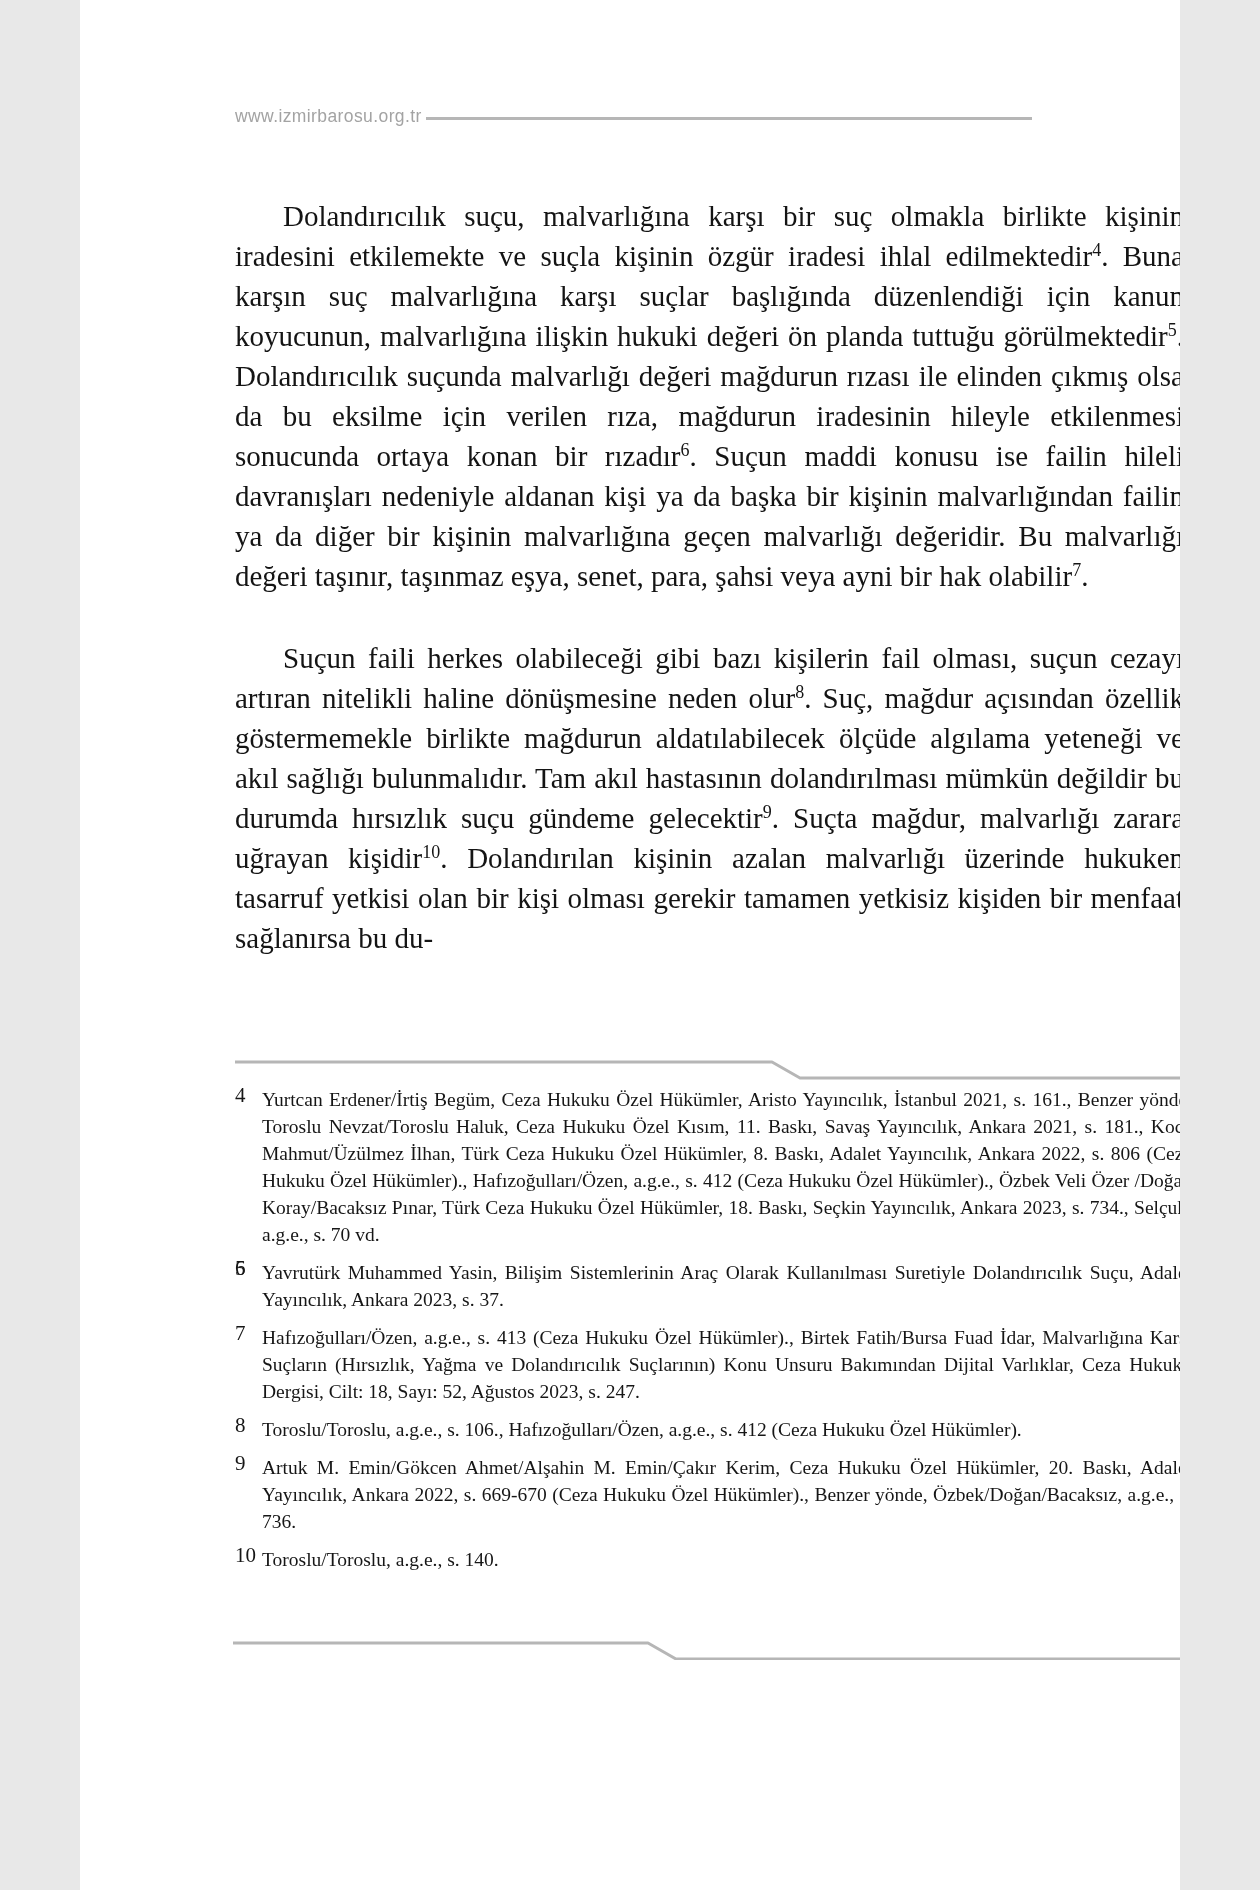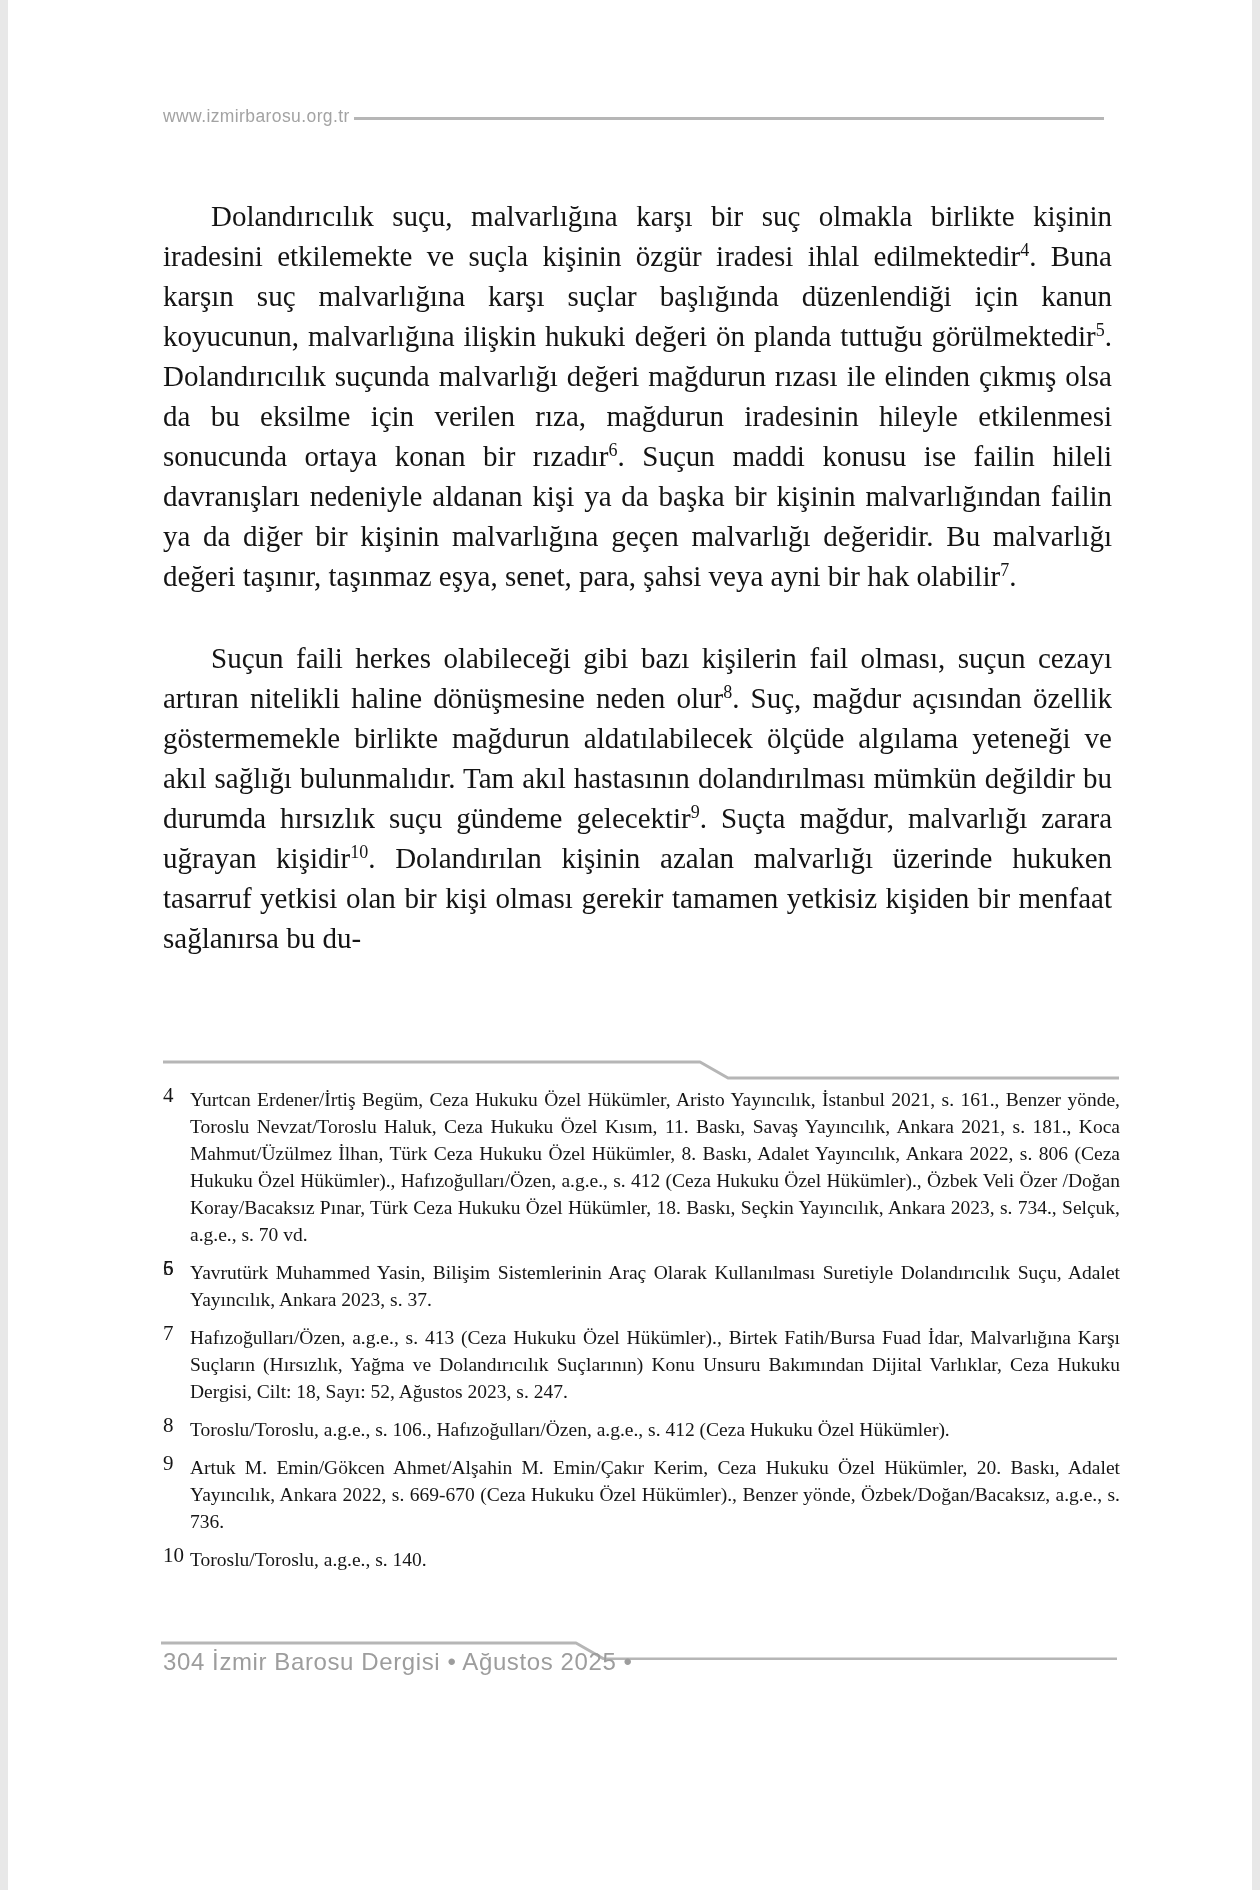--- a/index.html
+++ b/index.html
@@ -1,18 +1,18 @@
 <!DOCTYPE html>
 <html lang="tr"><head>
 <meta charset="utf-8">
 <style>
   html,body{margin:0;padding:0;background:#e8e8e8;}
   .page{
     position:relative;
-    width:1244px;height:1890px;
+    width:1100px;height:1890px;
     background:#ffffff;
     margin:0 auto;
     overflow:hidden;
     font-family:"Liberation Serif","DejaVu Serif",serif;
   }
   
   .header{
     position:absolute;top:106px;left:155px;right:148px;
     display:flex;align-items:center;
   }
@@ -82,16 +82,15 @@
       <div class="footnote"><span class="footnote-num">7</span><span>Hafızoğulları/Özen, a.g.e., s. 413 (Ceza Hukuku Özel Hükümler)., Birtek Fatih/Bursa Fuad İdar, Malvarlığına Karşı Suçların (Hırsızlık, Yağma ve Dolandırıcılık Suçlarının) Konu Unsuru Bakımından Dijital Varlıklar, Ceza Hukuku Dergisi, Cilt: 18, Sayı: 52, Ağustos 2023, s. 247.</span></div>
       <div class="footnote"><span class="footnote-num">8</span><span>Toroslu/Toroslu, a.g.e., s. 106., Hafızoğulları/Özen, a.g.e., s. 412 (Ceza Hukuku Özel Hükümler).</span></div>
       <div class="footnote"><span class="footnote-num">9</span><span>Artuk M. Emin/Gökcen Ahmet/Alşahin M. Emin/Çakır Kerim, Ceza Hukuku Özel Hükümler, 20. Baskı, Adalet Yayıncılık, Ankara 2022, s. 669-670 (Ceza Hukuku Özel Hükümler)., Benzer yönde, Özbek/Doğan/Bacaksız, a.g.e., s. 736.</span></div>
       <div class="footnote"><span class="footnote-num">10</span><span>Toroslu/Toroslu, a.g.e., s. 140.</span></div>
     </div>
 
   <div class="footer">
     <svg class="footer-line" viewBox="0 0 962 26" xmlns="http://www.w3.org/2000/svg">
       <path d="M3 9 H418 L446 25 H959" fill="none" stroke="#b6b6b6" stroke-width="3" stroke-linejoin="round"></path>
     </svg>
-    <span class="footer-text">304 İzmir Barosu Dergisi • Ağustos 2025 •</span>
   </div>
 
 </div>
 
 </body></html>

